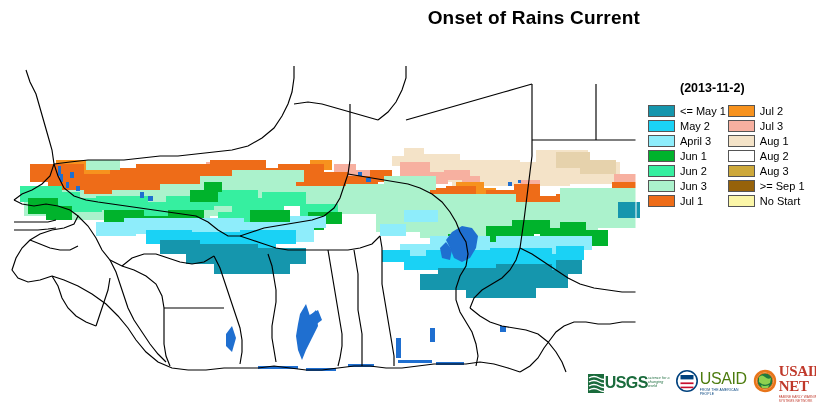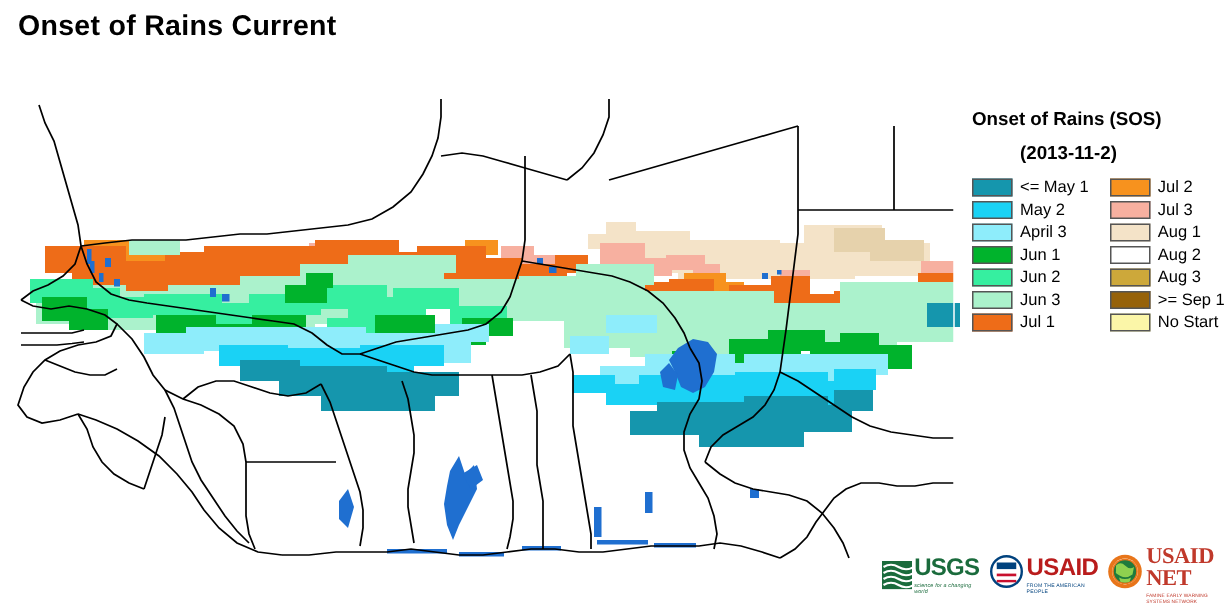--- a/index.html
+++ b/index.html
@@ -1,50 +1,50 @@
 <!DOCTYPE html>
 <html><head>
 <meta charset="utf-8">
 <style>
   html,body{margin:0;padding:0;background:#ffffff;}
   body{width:816px;height:403px;overflow:hidden;
        font-family:"Liberation Sans","DejaVu Sans",sans-serif;color:#000;}
   #root{position:relative;width:816px;height:403px;}
 
   
-  .title-main{position:absolute;left:12px;top:7px;width:640px;text-align:left;
+  .title-main{position:absolute;left:0;top:7px;width:640px;text-align:right;
     font-size:19px;font-weight:bold;letter-spacing:.2px;}
   .title-sub{position:absolute;left:0;top:36px;width:640px;text-align:center;
     font-size:16px;font-weight:bold;letter-spacing:.2px;}
 
   
   #map-wrap{position:absolute;left:0;top:64px;width:640px;height:310px;}
   #map-svg{display:block;width:640px;height:310px;}
 
   
   #legend{position:absolute;left:648px;top:72px;width:168px;}
   .lg-title{font-size:12.5px;font-weight:bold;white-space:nowrap;}
   .lg-date{font-size:12.5px;font-weight:bold;margin-top:9px;margin-left:32px;}
-  .lg-cols{display:flex;margin-top:9px;gap:14px;}
+  .lg-cols{display:flex;margin-top:9px;gap:2px;}
   .lg-col{display:flex;flex-direction:column;gap:2px;}
   .lg-row{display:flex;align-items:center;height:13px;}
   .sw{width:27px;height:12px;border:1px solid #555;box-sizing:border-box;flex:0 0 auto;}
   .lb{font-size:11px;margin-left:5px;white-space:nowrap;line-height:12px;}
 
   
   .credit{position:absolute;left:10px;top:381px;font-size:12.5px;}
   #logos{position:absolute;left:588px;top:367px;width:224px;height:32px;
          display:flex;align-items:center;gap:6px;}
   .logo{display:flex;align-items:center;}
 
   .usgs-mark{width:22px;height:19px;position:relative;overflow:hidden;}
   .usgs-txt{font-size:16px;font-weight:bold;color:#1a6b3c;letter-spacing:-.5px;line-height:1;}
   .usgs-tag{font-size:3.6px;color:#1a6b3c;font-style:italic;letter-spacing:.1px;margin-top:1px;}
 
-  .usaid-txt{font-size:16px;font-weight:bold;color:#b91c1c;letter-spacing:-.4px;line-height:1;}
+  .usaid-txt{font-size:16px;font-weight:normal;color:#4d7c0f;letter-spacing:-.4px;line-height:1;}
   .usaid-tag{font-size:3.4px;color:#00427e;letter-spacing:.15px;margin-top:1px;}
 
   .fews-txt{font-size:15px;font-weight:bold;color:#c0392b;letter-spacing:-.3px;
     line-height:1;font-family:"Liberation Serif",serif;}
   .fews-tag{font-size:3.2px;color:#c0392b;letter-spacing:.1px;margin-top:1px;}
 </style>
 </head>
 <body>
 
 <div id="root">
@@ -387,21 +387,20 @@
 
       <path d="M470 244 L480 252 L490 258 L502 262 L514 264 L526 266
                L538 270 L548 278 L556 288 L562 298 L566 308"></path>
     </g>
 
     <line x1="636" y1="0" x2="636" y2="310" stroke="#ffffff" stroke-width="1"></line>
   </svg>
   </div>
 
   <div id="legend">
-    <div class="lg-title">Onset of Rains (SOS)</div>
     <div class="lg-date">(2013-11-2)</div>
 
     <div class="lg-cols">
       <div class="lg-col">
         <div class="lg-row">
           <span class="sw" style="background: rgb(21, 150, 173);"></span>
           <span class="lb">&lt;= May 1</span>
         </div>
         <div class="lg-row">
           <span class="sw" style="background: rgb(26, 210, 245);"></span>
@@ -468,21 +467,21 @@
     <div class="logo">
       <span class="usgs-mark">
         <svg width="22" height="19" viewBox="0 0 22 19">
           <rect x="0" y="0" width="22" height="19" fill="#1a6b3c"></rect>
           <path d="M1 4 Q6 1 11 4 T21 4" stroke="#fff" stroke-width="1.4" fill="none"></path>
           <path d="M1 8 Q6 5 11 8 T21 8" stroke="#fff" stroke-width="1.4" fill="none"></path>
           <path d="M1 12 Q6 9 11 12 T21 12" stroke="#fff" stroke-width="1.4" fill="none"></path>
           <path d="M1 16 Q6 13 11 16 T21 16" stroke="#fff" stroke-width="1.4" fill="none"></path>
         </svg>
       </span>
-      <span style="display:flex;flex-direction:column;margin-left:1px;">
+      <span style="display:flex;flex-direction:row;margin-left:1px;">
         <span class="usgs-txt">USGS</span>
         <span class="usgs-tag">science for a changing world</span>
       </span>
     </div>
 
     <div class="logo">
       <span>
         <svg width="22" height="22" viewBox="0 0 22 22">
           <circle cx="11" cy="11" r="10.2" fill="#fff" stroke="#00427e" stroke-width="1.6"></circle>
           <rect x="4.5" y="5" width="13" height="4.4" fill="#00427e"></rect>

